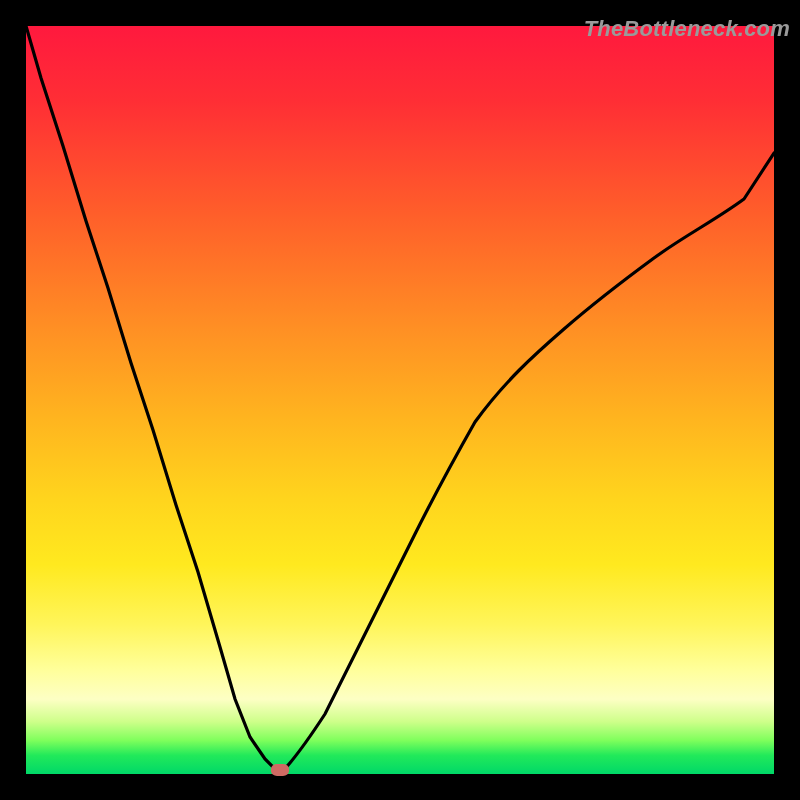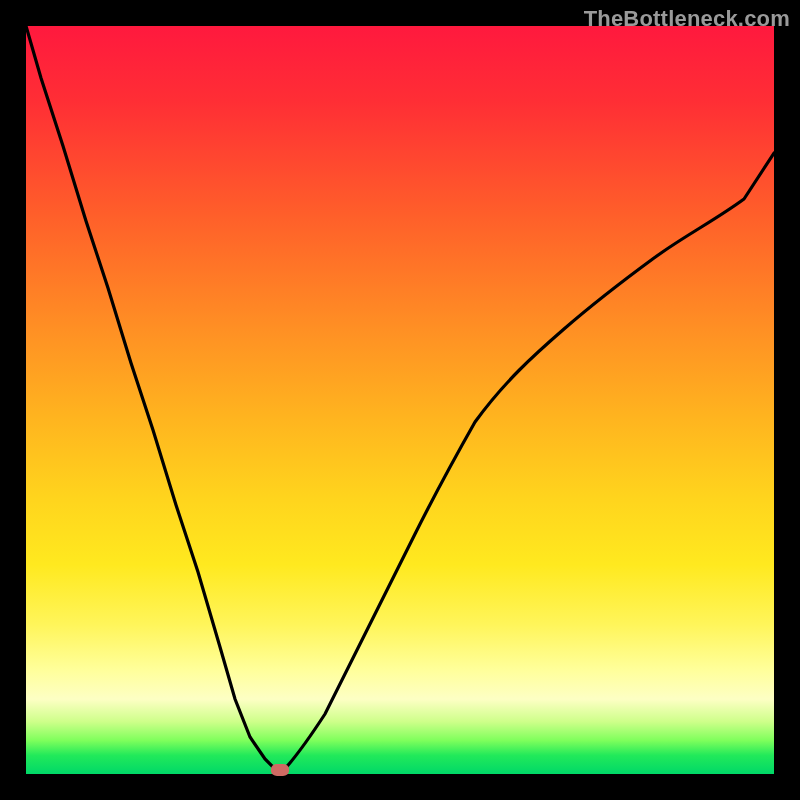--- a/index.html
+++ b/index.html
@@ -59,27 +59,28 @@
   .marker {
     position: absolute;
     width: 18px;
     height: 12px;
     border-radius: 6px / 5px;
     background: #cf6a63;
     transform: translate(-50%, -50%);
   }
   .watermark {
     position: absolute;
-    top: 6px;
+    top: 16px;
     right: 10px;
     color: #9a9a9a;
     font-size: 22px;
     font-weight: 600;
     letter-spacing: 0.2px;
     user-select: none;
+    font-style: italic;
   }
 </style>
 </head>
 <body>
 
 <div class="frame">
 
   <div class="plot">
 
     <svg class="curve-svg" viewBox="0 0 748 748" preserveAspectRatio="none">

